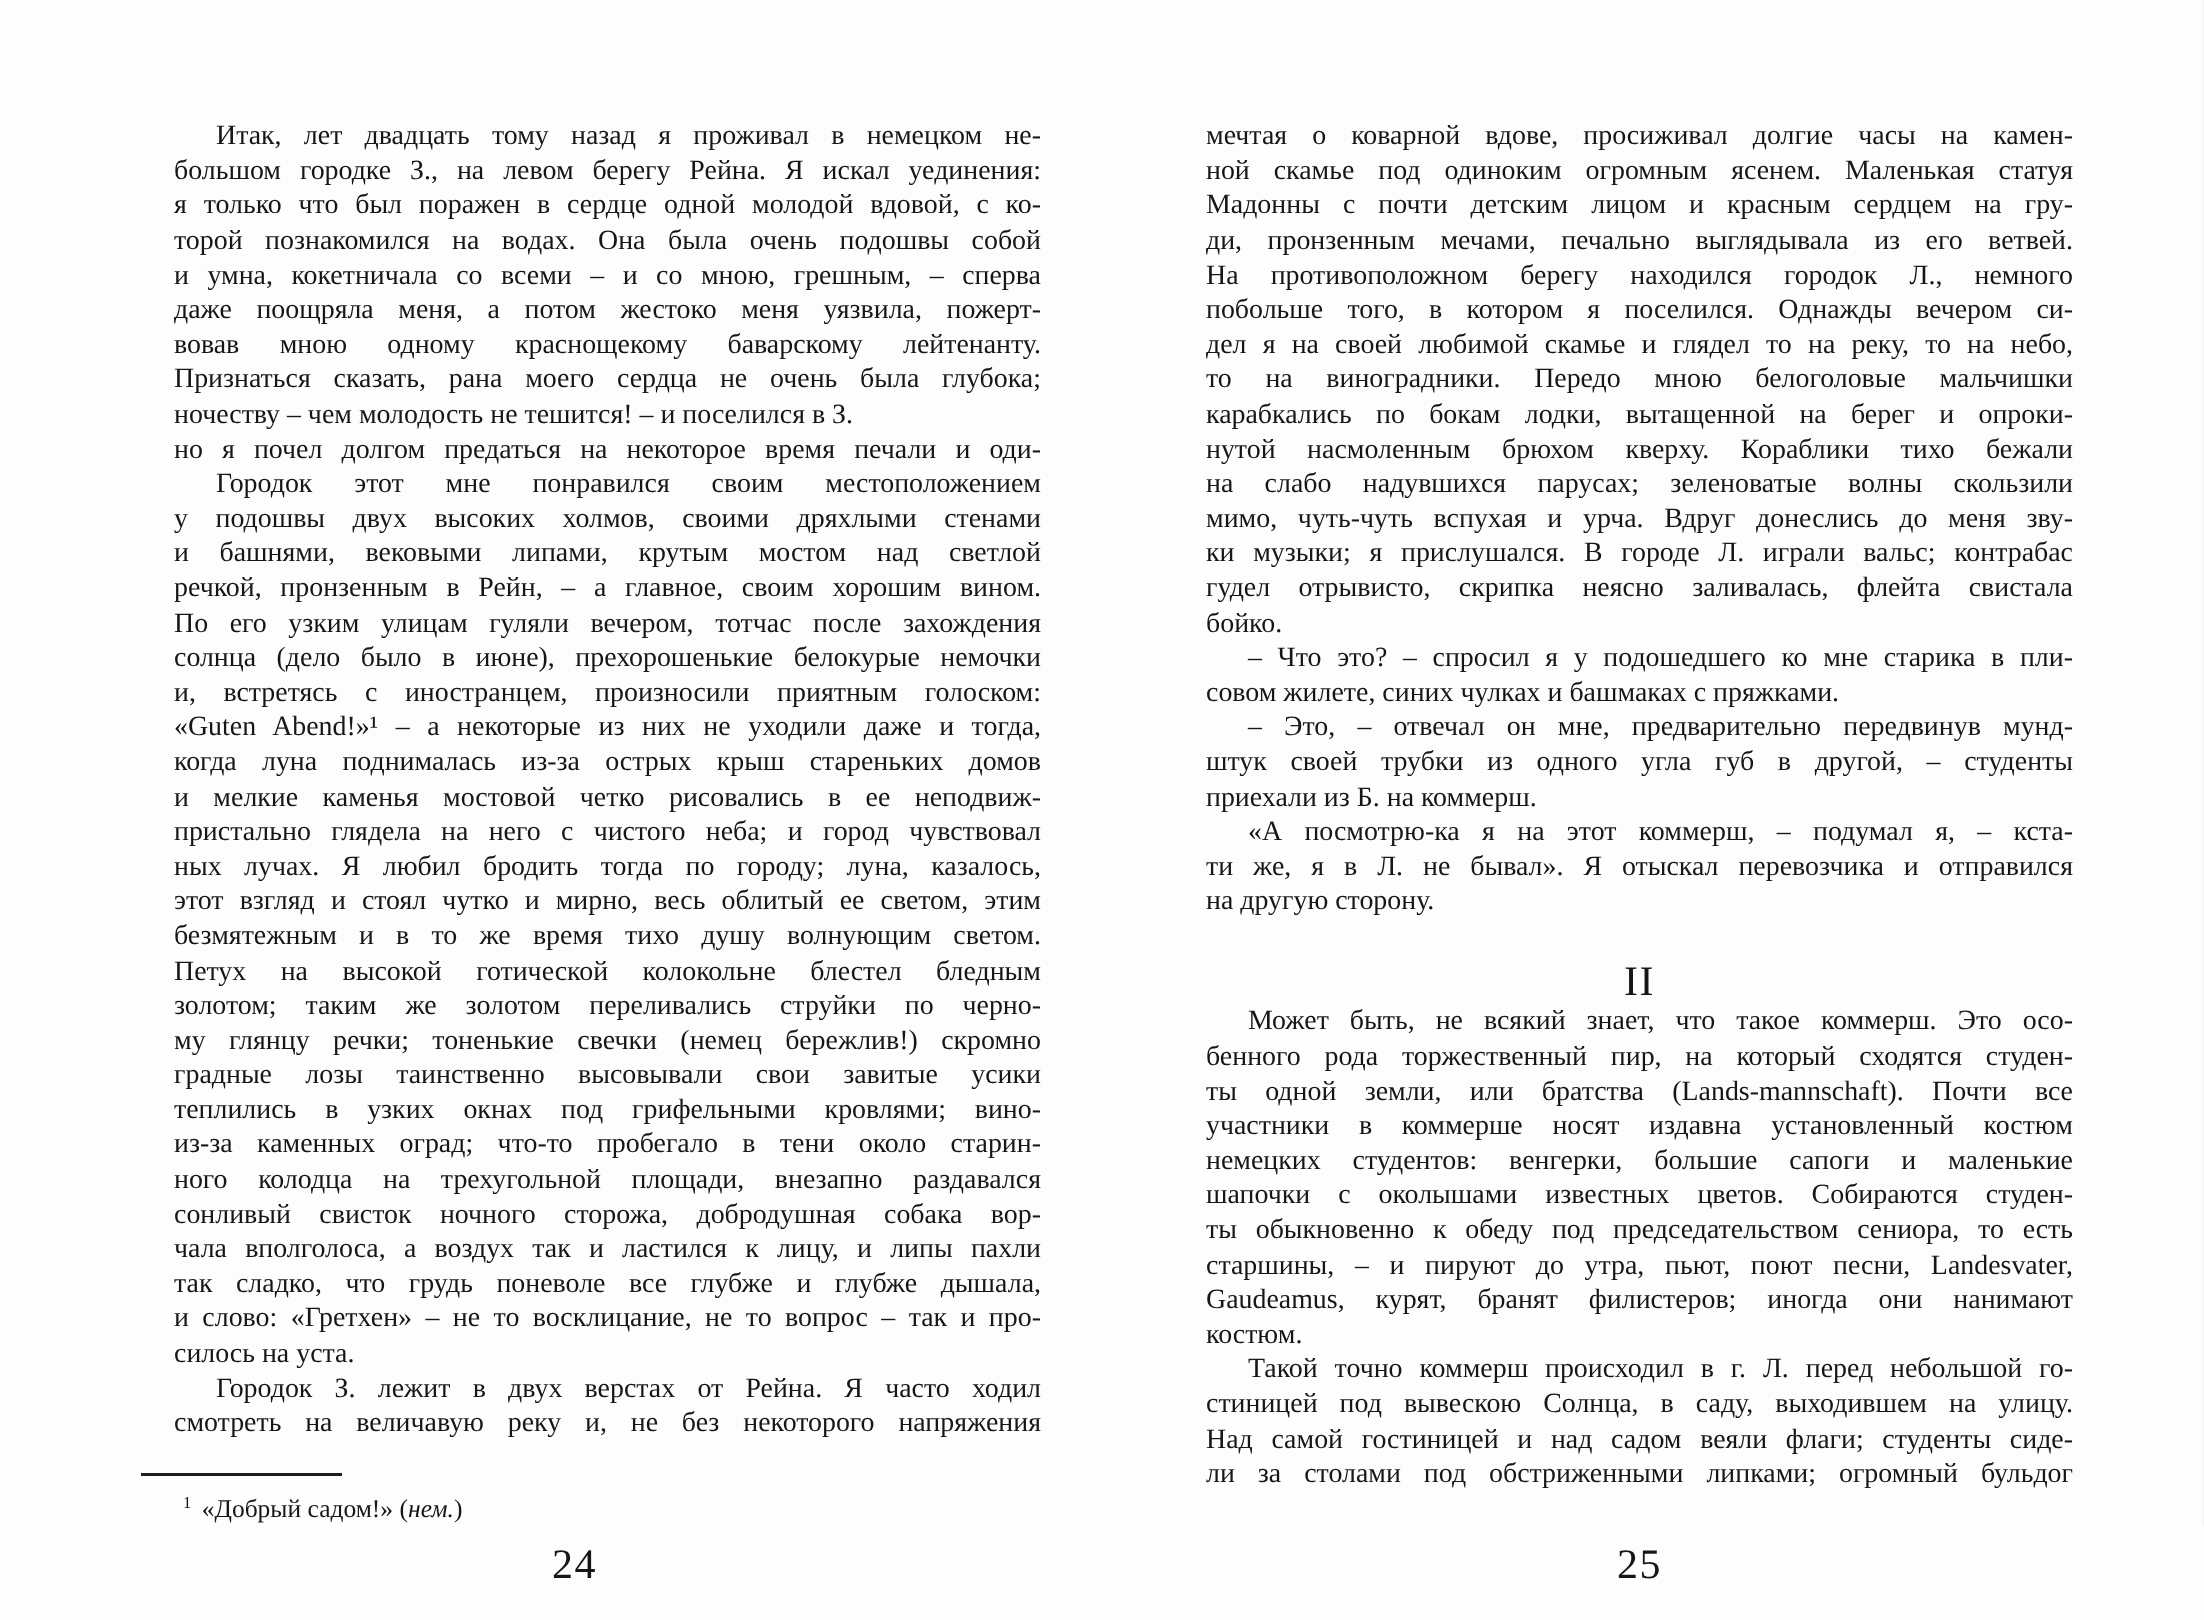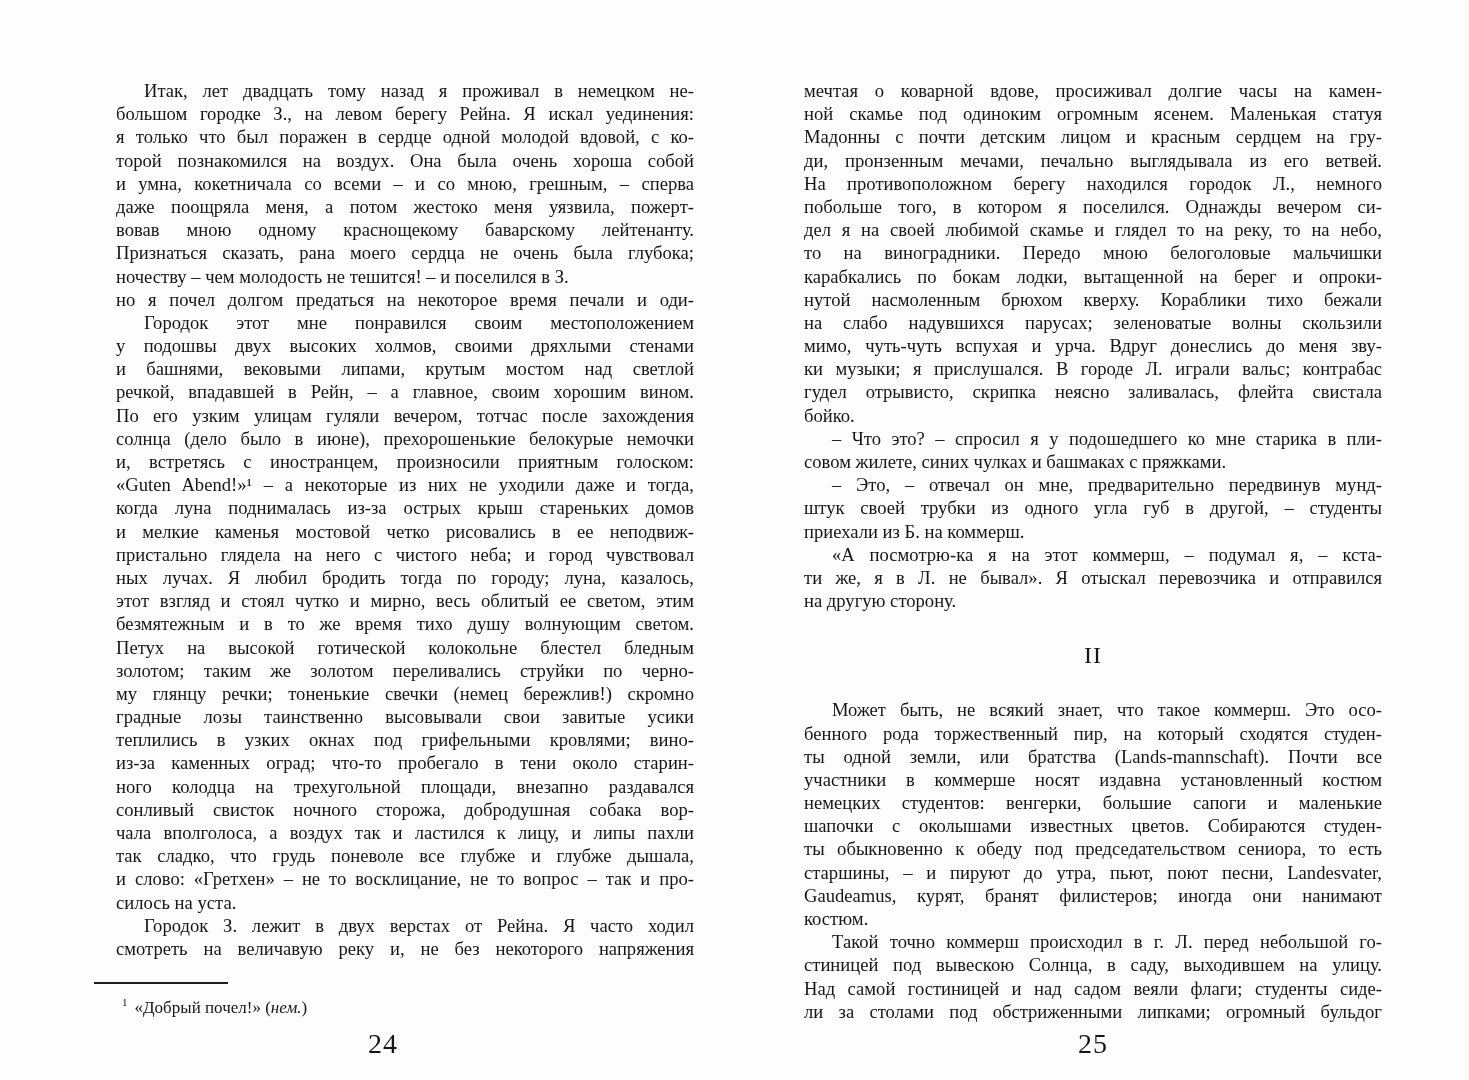--- a/index.html
+++ b/index.html
@@ -28,25 +28,24 @@
     white-space: normal;
     text-align: left;
   }
   .line.just {
     text-align: justify;
     text-align-last: justify;
   }
   .line.indent { padding-left: 28px; }
   .chapter-heading {
     text-align: center;
-    font-size: 24px;
+    font-size: 28px;
     line-height: 28px;
     height: 28px;
     margin-top: 29px;
-    margin-bottom: 29px;
     letter-spacing: 1px;
   }
   .footnote {
     position: absolute;
     left: 94px;
     top: 982px;
     width: 578px;
   }
   .footnote-rule {
     width: 134px;
@@ -77,31 +76,31 @@
 </head>
 <body>
 
 <div class="spread">
 
   <section>
     <div class="text-column col-left">
         <div class="line indent just">Итак, лет двадцать тому назад я проживал в немецком не-</div>
         <div class="line just">большом городке З., на левом берегу Рейна. Я искал уединения:</div>
         <div class="line just">я только что был поражен в сердце одной молодой вдовой, с ко-</div>
-        <div class="line just">торой познакомился на воздух. Она была очень хороша собой</div>
+        <div class="line just">торой познакомился на водах. Она была очень подошвы собой</div>
         <div class="line just">и умна, кокетничала со всеми – и со мною, грешным, – сперва</div>
         <div class="line just">даже поощряла меня, а потом жестоко меня уязвила, пожерт-</div>
         <div class="line just">вовав мною одному краснощекому баварскому лейтенанту.</div>
         <div class="line just">Признаться сказать, рана моего сердца не очень была глубока;</div>
         <div class="line">ночеству – чем молодость не тешится! – и поселился в З.</div>
         <div class="line just">но я почел долгом предаться на некоторое время печали и оди-</div>
         <div class="line indent just">Городок этот мне понравился своим местоположением</div>
         <div class="line just">у подошвы двух высоких холмов, своими дряхлыми стенами</div>
         <div class="line just">и башнями, вековыми липами, крутым мостом над светлой</div>
-        <div class="line just">речкой, впадавшей в Рейн, – а главное, своим хорошим вином.</div>
+        <div class="line just">речкой, пронзенным в Рейн, – а главное, своим хорошим вином.</div>
         <div class="line just">По его узким улицам гуляли вечером, тотчас после захождения</div>
         <div class="line just">солнца (дело было в июне), прехорошенькие белокурые немочки</div>
         <div class="line just">и, встретясь с иностранцем, произносили приятным голоском:</div>
         <div class="line just">«Guten Abend!»¹ – а некоторые из них не уходили даже и тогда,</div>
         <div class="line just">когда луна поднималась из-за острых крыш стареньких домов</div>
         <div class="line just">и мелкие каменья мостовой четко рисовались в ее неподвиж-</div>
         <div class="line just">пристально глядела на него с чистого неба; и город чувствовал</div>
         <div class="line just">ных лучах. Я любил бродить тогда по городу; луна, казалось,</div>
         <div class="line just">этот взгляд и стоял чутко и мирно, весь облитый ее светом, этим</div>
         <div class="line just">безмятежным и в то же время тихо душу волнующим светом.</div>
@@ -116,21 +115,21 @@
         <div class="line just">чала вполголоса, а воздух так и ластился к лицу, и липы пахли</div>
         <div class="line just">так сладко, что грудь поневоле все глубже и глубже дышала,</div>
         <div class="line just">и слово: «Гретхен» – не то восклицание, не то вопрос – так и про-</div>
         <div class="line">силось на уста.</div>
         <div class="line indent just">Городок З. лежит в двух верстах от Рейна. Я часто ходил</div>
         <div class="line just">смотреть на величавую реку и, не без некоторого напряжения</div>
       </div>
 
     <div class="footnote">
       <div class="footnote-rule"></div>
-      <div class="footnote-line"><sup>1</sup><span>«Добрый почел!» (</span><em>нем.</em><span>)</span></div>
+      <div class="footnote-line"><sup>1</sup><span>«Добрый садом!» (</span><em>нем.</em><span>)</span></div>
     </div>
 
     <div class="page-number pn-left">24</div>
   </section>
 
   <section>
     <div class="text-column col-right">
         <div class="line just">мечтая о коварной вдове, просиживал долгие часы на камен-</div>
         <div class="line just">ной скамье под одиноким огромным ясенем. Маленькая статуя</div>
         <div class="line just">Мадонны с почти детским лицом и красным сердцем на гру-</div>

